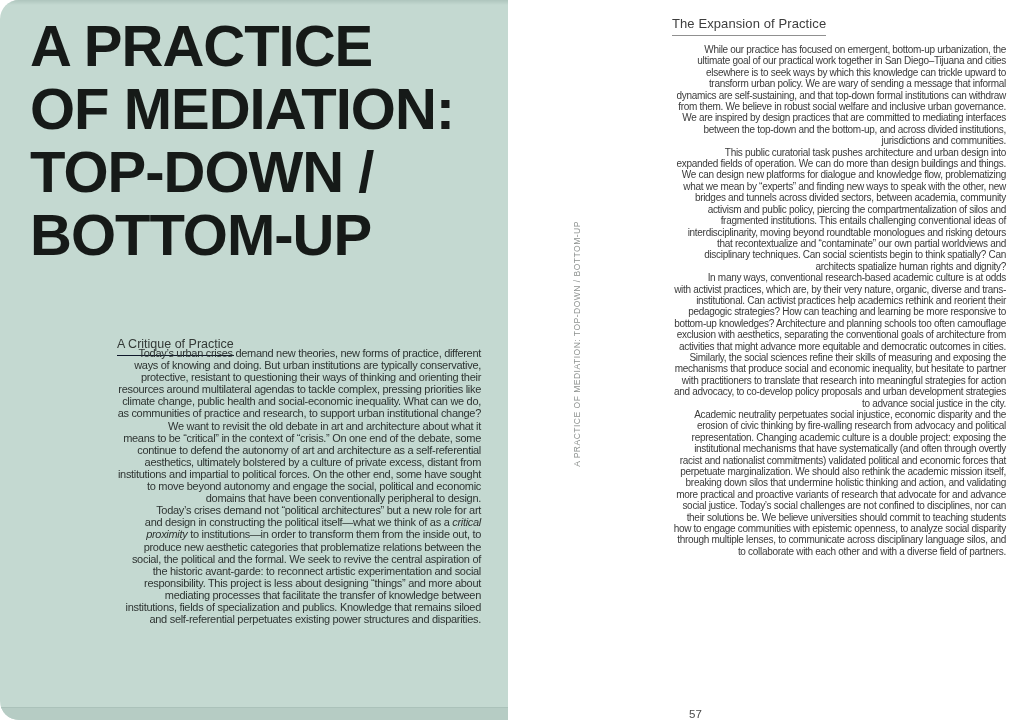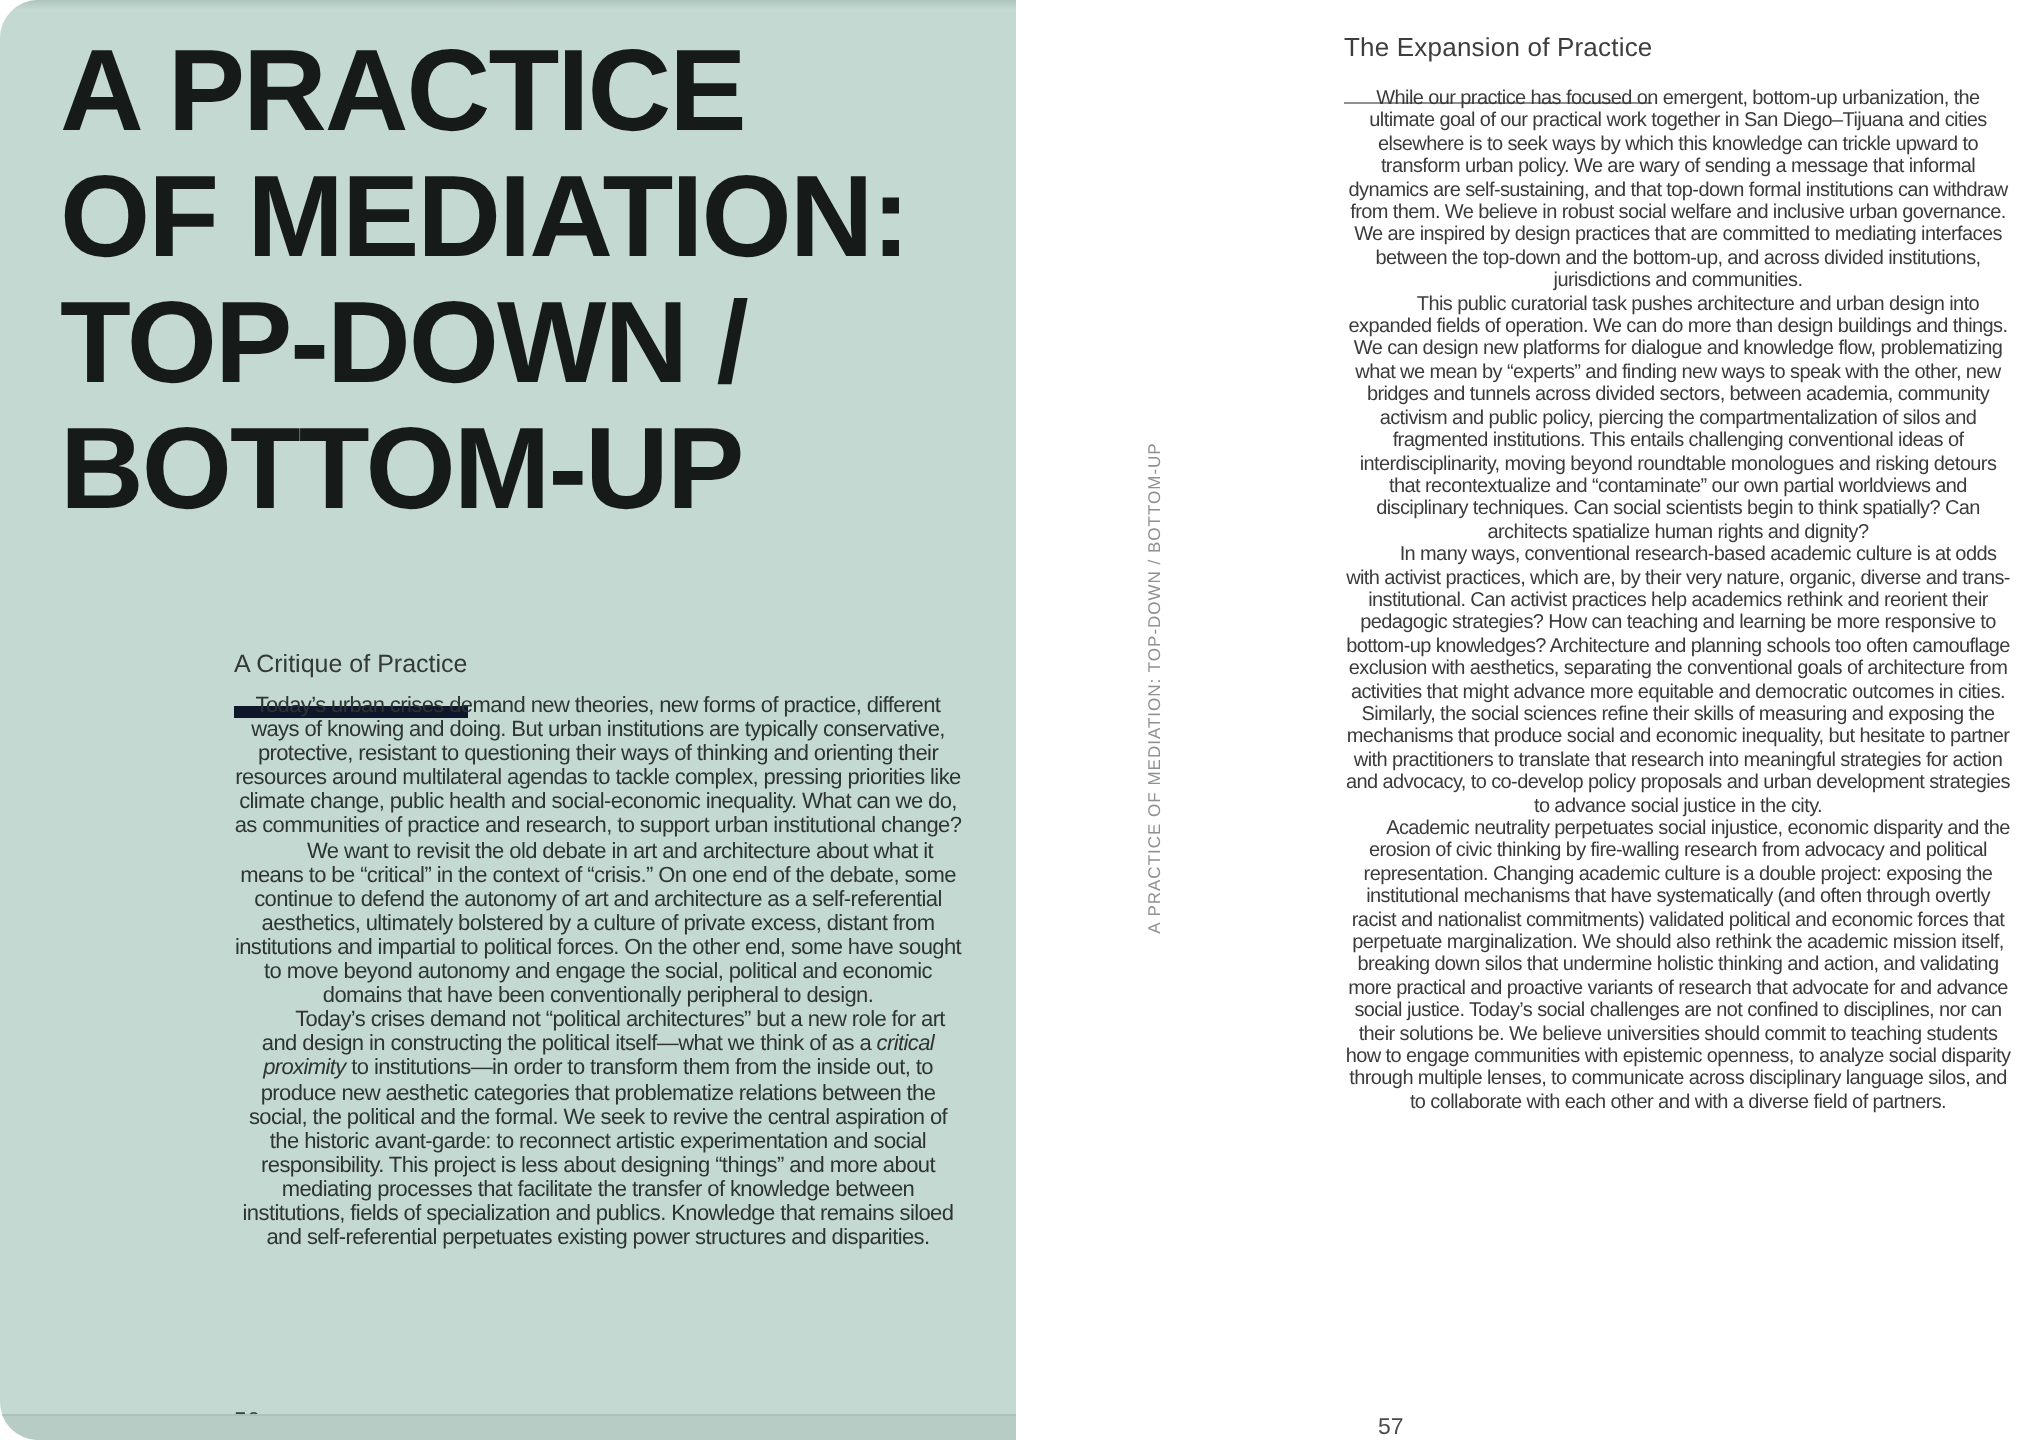--- a/index.html
+++ b/index.html
@@ -29,25 +29,25 @@
     position:absolute;left:30px;top:14px;margin:0;
     font-size:58px;line-height:63px;font-weight:bold;
     letter-spacing:-1px;color:#161a18;
   }
   .title span{display:block;white-space:nowrap;}
   .subhead{
     position:absolute;margin:0;font-weight:normal;
     display:inline-block;white-space:nowrap;
   }
   .subhead-left{
-    left:117px;top:325px;
+    left:117px;top:337px;
     font-size:12.5px;color:#333936;
-    padding-bottom:14px;border-bottom:6px solid #0f172a;
+    padding-bottom:4px;border-bottom:1px solid #0f172a;
   }
-  .body{position:absolute;text-align:center;}
+  .body{position:absolute;text-align:right;}
   .body p{margin:0;}
   .body p + p{text-indent:22px;}
   .body-left{
     left:117px;top:347px;width:364px;
     font-size:11px;line-height:12.1px;letter-spacing:-0.3px;
     color:#2e3432;
   }
   .body em{font-style:italic;}
   .pagenum{position:absolute;font-size:11.5px;margin-top:29px;}
   .pagenum-left{left:117px;top:676px;color:#374total;color:#373d3b;}
@@ -58,21 +58,21 @@
   }
   .running-title{
     position:absolute;left:69px;top:344px;
     transform:translate(-50%,-50%) rotate(-90deg);
     white-space:nowrap;
     font-size:8.5px;letter-spacing:0.5px;color:#8d918f;
   }
   .subhead-right{
     left:164px;top:16px;
     font-size:13px;color:#3d3d3d;letter-spacing:0.1px;
-    padding-bottom:20px;border-bottom:1px solid #909090;
+    padding-bottom:4px;border-bottom:1px solid #909090;
   }
   .body-right{
     left:164px;top:44px;width:334px;
     font-size:10px;line-height:11.4px;letter-spacing:-0.3px;
     color:#3b3b3b;
   }
   .body-right p + p{text-indent:20px;}
   .pagenum-right{left:181px;top:679px;color:#4a4a4a;}
 </style>
 </head>

